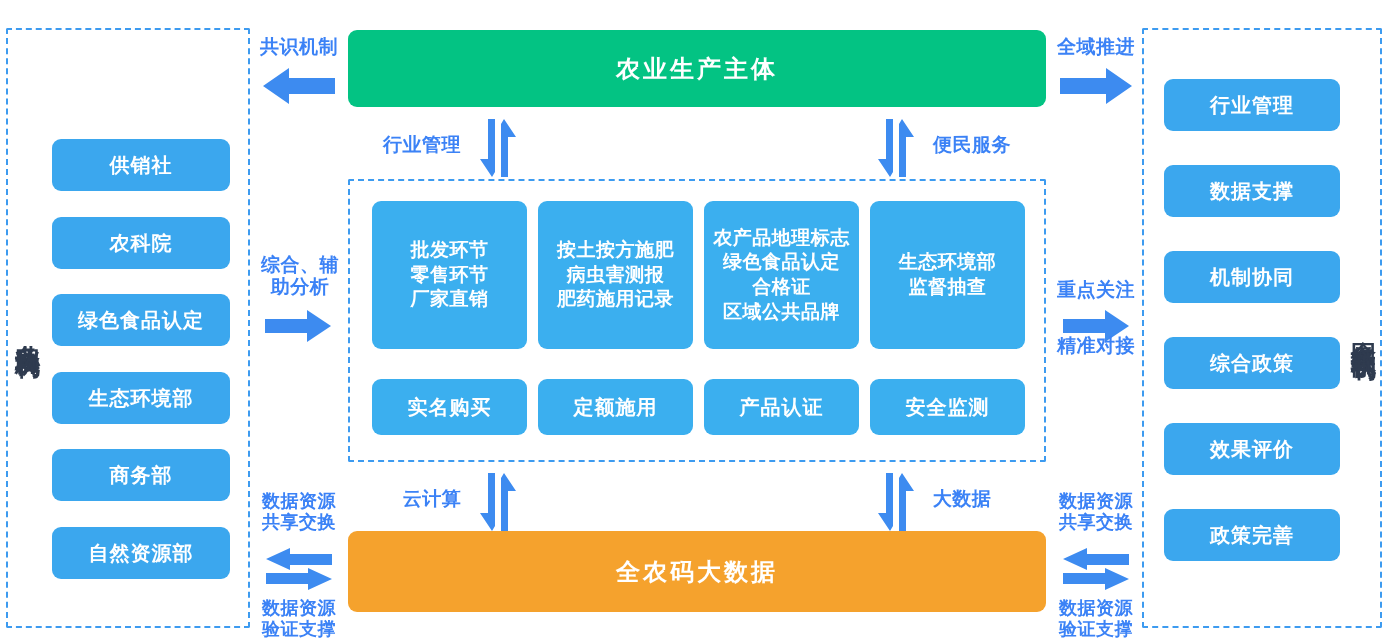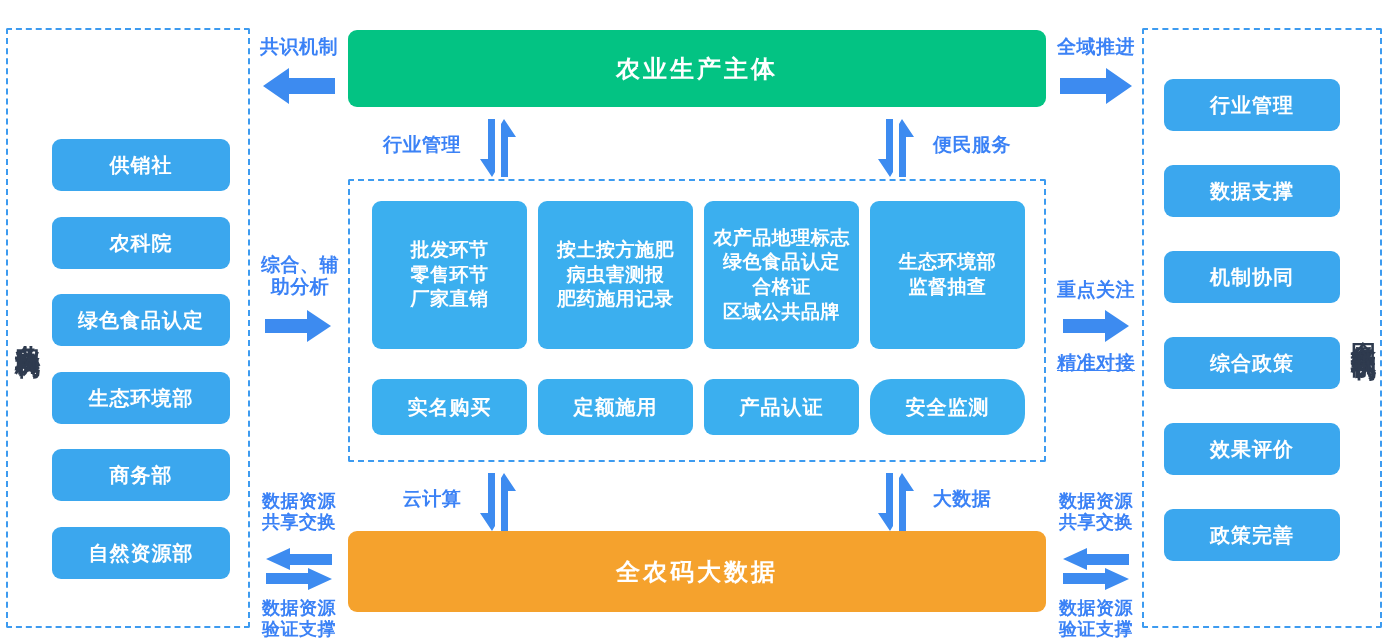--- a/index.html
+++ b/index.html
@@ -216,41 +216,41 @@
 
   <div class="abs card card-sm" style="left:372px; top:379px; width:155px; height:56px;">
     <span class="line">实名购买</span>
   </div>
   <div class="abs card card-sm" style="left:704px; top:379px; width:155px; height:56px;">
     <span class="line">产品认证</span>
   </div>
   <div class="abs card card-sm" style="left:538px; top:379px; width:155px; height:56px;">
     <span class="line">定额施用</span>
   </div>
-  <div class="abs card card-sm" style="left:870px; top:379px; width:155px; height:56px;border-radius:21px;">
+  <div class="abs card card-sm" style="left:870px; top:379px; width:155px; height:56px;">
     <span class="line">安全监测</span>
   </div>
 
   <div class="abs flabel" style="left:252px; top:254px; width:96px;">
     <span>综合、辅</span><br>
     <span>助分析</span>
   </div>
   <div class="abs" style="left:265px; top:308px; width:66px; height:36px;">
     <svg class="arrow" width="66" height="36" viewBox="0 0 66 36" aria-hidden="true">
       <polygon points="66,18 42,2 42,11 0,11 0,25 42,25 42,34" fill="#3d8bf0"></polygon>
     </svg>
   </div>
 
   <div class="abs flabel" style="left:1048px; top:279px; width:96px;">重点关注</div>
   <div class="abs" style="left:1063px; top:308px; width:66px; height:36px;">
     <svg class="arrow" width="66" height="36" viewBox="0 0 66 36" aria-hidden="true">
       <polygon points="66,18 42,2 42,11 0,11 0,25 42,25 42,34" fill="#3d8bf0"></polygon>
     </svg>
   </div>
-  <div class="abs flabel" style="left:1048px; top:352px; width:96px;text-decoration:underline;">精准对接</div>
+  <div class="abs flabel" style="left:1048px; top:335px; width:96px;">精准对接</div>
 
   <div class="abs flabel" style="left:392px; top:488px; width:80px;">云计算</div>
   <div class="abs" style="left:478px; top:473px; width:40px; height:58px;">
     <svg class="arrow" width="40" height="58" viewBox="0 0 40 58" aria-hidden="true">
       <polygon points="10,0 10,40 2,40 14,58 17,53 17,0" fill="#3d8bf0"></polygon>
       <polygon points="30,58 30,18 38,18 26,0 23,5 23,58" fill="#3d8bf0"></polygon>
     </svg>
   </div>
 
   <div class="abs" style="left:876px; top:473px; width:40px; height:58px;">

